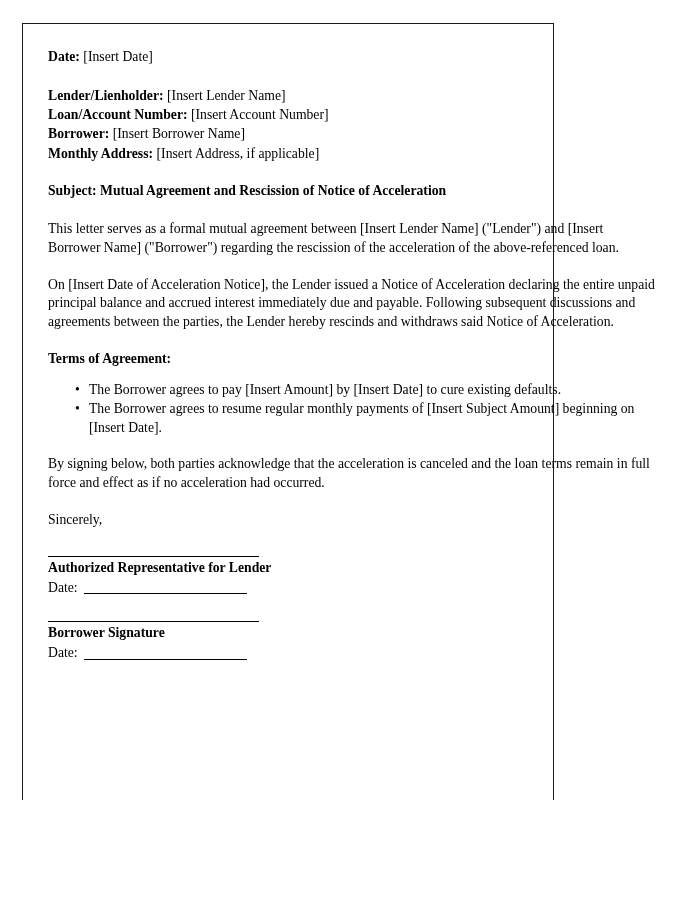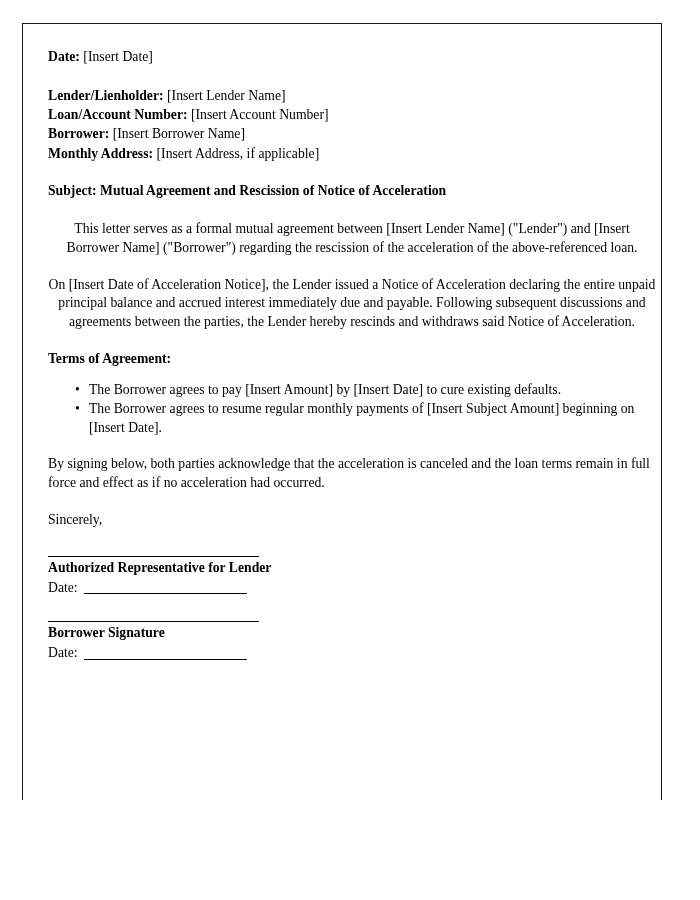--- a/index.html
+++ b/index.html
@@ -13,21 +13,21 @@
     font-family: "Liberation Serif", "DejaVu Serif", serif;
     color: #000000;
     overflow: hidden;
   }
 
   
   .page {
     position: absolute;
     left: 22px;
     top: 23px;
-    width: 640px;        
+    width: 532px;        
     height: 777px;       
     box-sizing: border-box;
     border-left: 1.5px solid #1a1a1a;
     border-top: 1.5px solid #1a1a1a;
     border-right: 1.5px solid #1a1a1a;
     border-bottom: none;
     background: #ffffff;
   }
 
   .content {
@@ -45,21 +45,21 @@
 
   .block-date { margin: 0 0 20px 0; }
 
   .party-block { margin: 0 0 19px 0; }
   .party-block .line { margin: 0 0 0.5px 0; }
 
   .subject { margin: 0 0 19px 0; font-weight: bold; }
 
   .salutation { margin: 0 0 18px 0; }
 
-  .para { margin: 0 0 18px 0; text-align: center; }
+  .para { margin: 0 0 18px 0; text-align: left; }
 
   .terms-heading { margin: 0 0 12px 0; font-weight: bold; }
 
   ul.terms {
     margin: 0 0 18px 0;
     padding: 0 0 0 41px;     
     list-style: none;
   }
   ul.terms li {
     position: relative;

